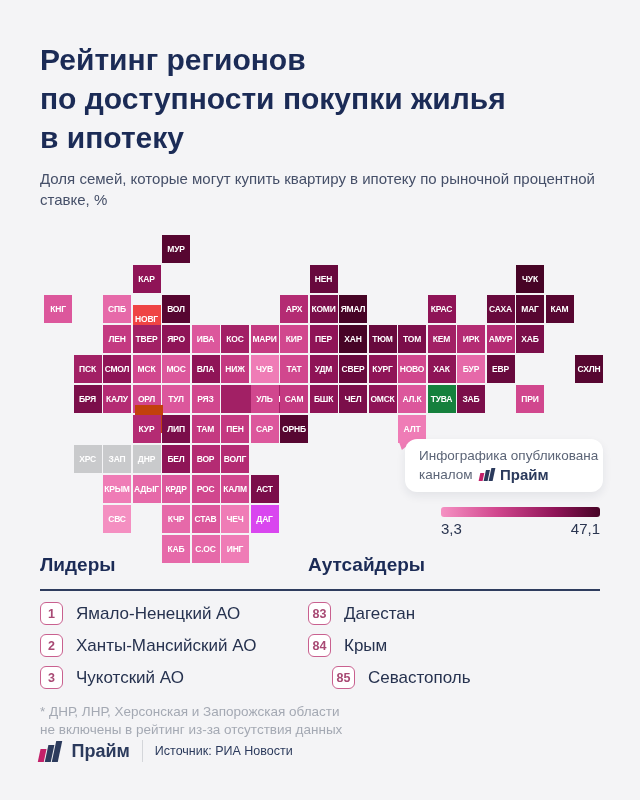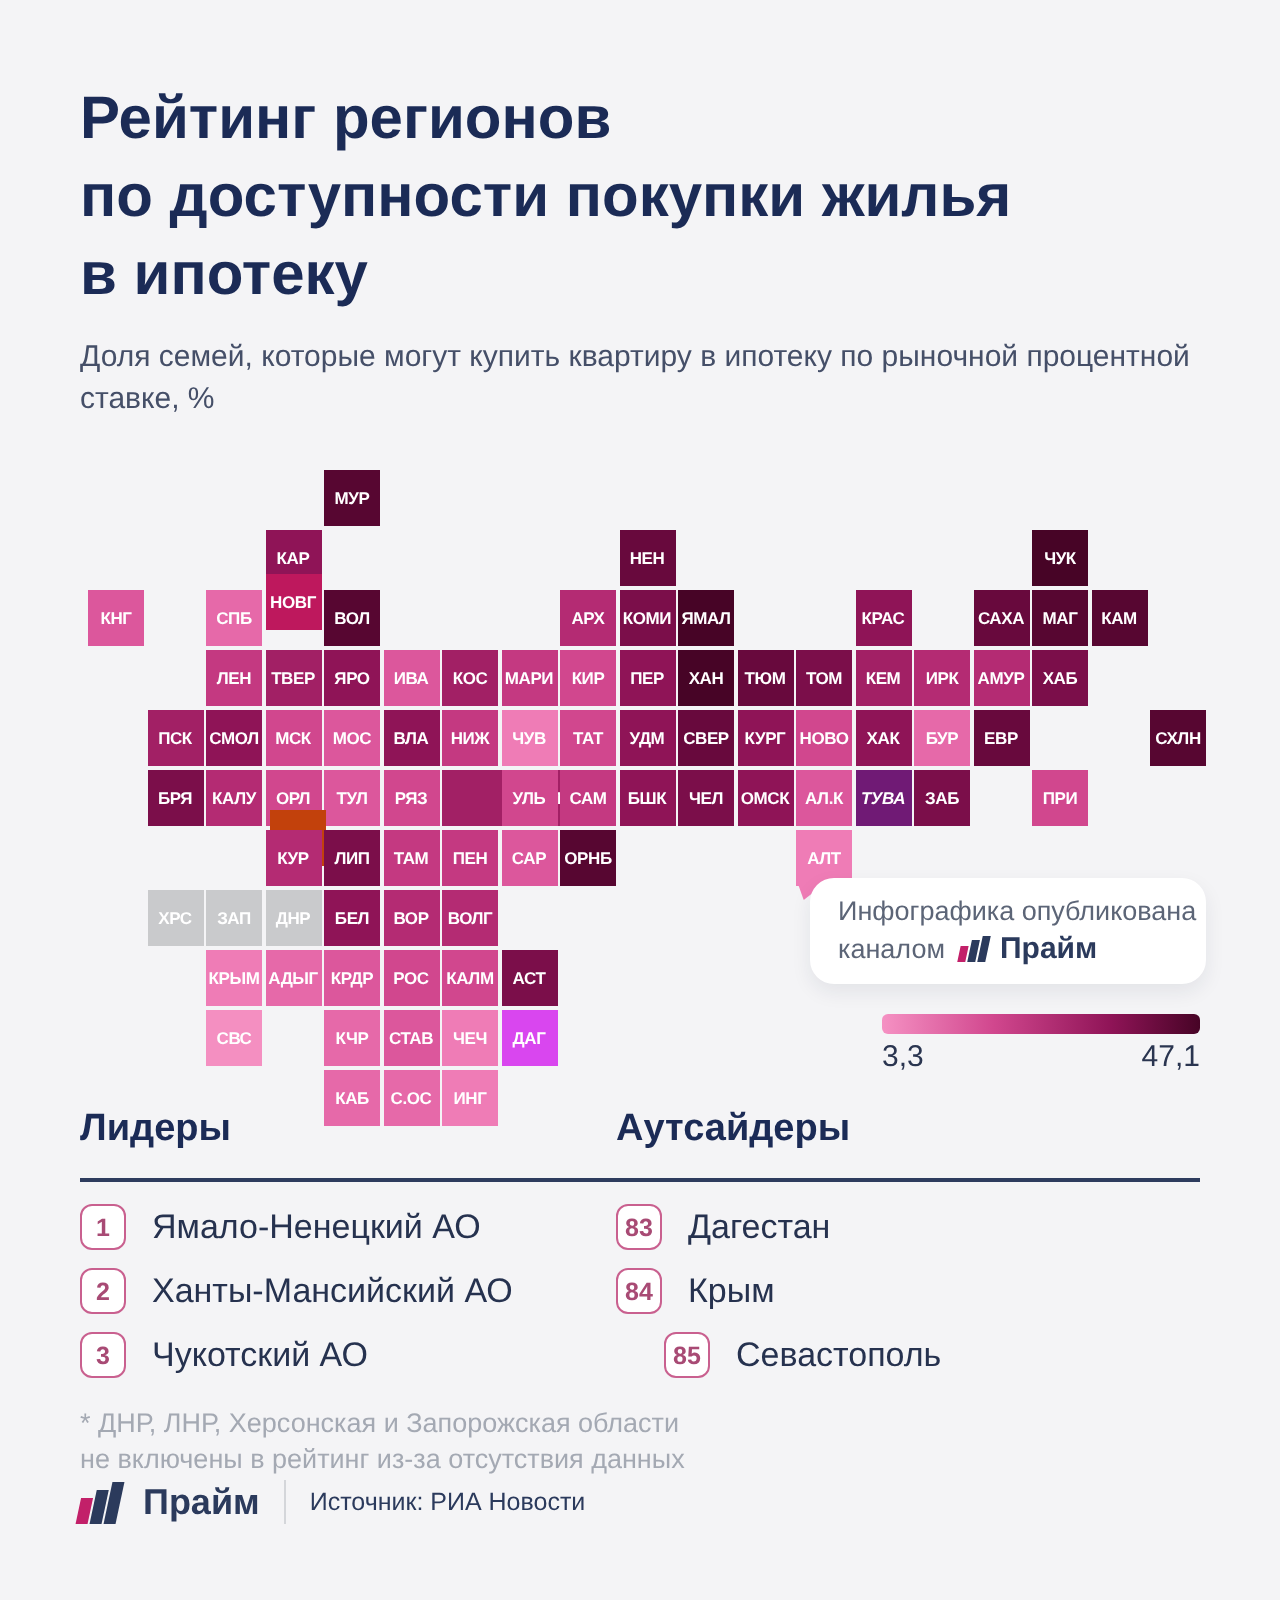--- a/index.html
+++ b/index.html
@@ -56,21 +56,21 @@
 </div>
 <div class="abs" id="subtitle">Доля семей, которые могут купить квартиру в ипотеку по рыночной процентной ставке, %</div>
 
 <div class="abs" id="map">
     <div class="tile" style="left: 162px; top: 235px; background: rgb(87, 6, 49);">МУР</div>
     <div class="tile" style="left: 132.5px; top: 265px; background: rgb(143, 20, 87);">КАР</div>
     <div class="tile" style="left: 309.5px; top: 265px; background: rgb(104, 9, 61);">НЕН</div>
     <div class="tile" style="left: 516px; top: 265px; background: rgb(71, 4, 38);">ЧУК</div>
     <div class="tile" style="left: 44px; top: 295px; background: rgb(220, 87, 156);">КНГ</div>
     <div class="tile" style="left: 103px; top: 295px; background: rgb(230, 105, 169);">СПБ</div>
-    <div class="tile" style="left: 132.5px; top: 287px; background: #be185d;">НОВГ</div>
+    <div class="tile" style="left: 132.5px; top: 305px; background: #ef4444;">НОВГ</div>
     <div class="tile" style="left: 162px; top: 295px; background: rgb(87, 6, 49);">ВОЛ</div>
     <div class="tile" style="left: 280px; top: 295px; background: rgb(180, 43, 115);">АРХ</div>
     <div class="tile" style="left: 309.5px; top: 295px; background: rgb(123, 14, 74);">КОМИ</div>
     <div class="tile" style="left: 339px; top: 295px; background: rgb(71, 4, 38);">ЯМАЛ</div>
     <div class="tile" style="left: 427.5px; top: 295px; background: rgb(143, 20, 87);">КРАС</div>
     <div class="tile" style="left: 486.5px; top: 295px; background: rgb(104, 9, 61);">САХА</div>
     <div class="tile" style="left: 516px; top: 295px; background: rgb(87, 6, 49);">МАГ</div>
     <div class="tile" style="left: 545.5px; top: 295px; background: rgb(87, 6, 49);">КАМ</div>
     <div class="tile" style="left: 103px; top: 325px; background: rgb(196, 57, 129);">ЛЕН</div>
     <div class="tile" style="left: 132.5px; top: 325px; background: rgb(162, 32, 101);">ТВЕР</div>
@@ -108,21 +108,21 @@
     <div class="tile" style="left: 132.5px; top: 385px; background: rgb(209, 71, 142);">ОРЛ</div>
     <div class="tile" style="left: 162px; top: 385px; background: rgb(220, 87, 156);">ТУЛ</div>
     <div class="tile" style="left: 191.5px; top: 385px; background: rgb(209, 71, 142);">РЯЗ</div>
     <div class="tile" style="left: 221px; top: 385px; background: rgb(162, 32, 101); padding-left: 48px;">МОР</div>
     <div class="tile" style="left: 250.5px; top: 385px; background: rgb(209, 71, 142);">УЛЬ</div>
     <div class="tile" style="left: 280px; top: 385px; background: rgb(196, 57, 129);">САМ</div>
     <div class="tile" style="left: 309.5px; top: 385px; background: rgb(143, 20, 87);">БШК</div>
     <div class="tile" style="left: 339px; top: 385px; background: rgb(123, 14, 74);">ЧЕЛ</div>
     <div class="tile" style="left: 368.5px; top: 385px; background: rgb(143, 20, 87);">ОМСК</div>
     <div class="tile" style="left: 398px; top: 385px; background: rgb(220, 87, 156);">АЛ.К</div>
-    <div class="tile" style="left: 427.5px; top: 385px; background: #701a75; font-style: italic;">ТУВА</div>
+    <div class="tile" style="left: 427.5px; top: 385px; background: #15803d;">ТУВА</div>
     <div class="tile" style="left: 457px; top: 385px; background: rgb(123, 14, 74);">ЗАБ</div>
     <div class="tile" style="left: 516px; top: 385px; background: rgb(209, 71, 142);">ПРИ</div>
     <div class="tile" style="left: 103px; top: 405px; background: #c2410c; margin-left: 32px;">ЛНР</div>
     <div class="tile" style="left: 132.5px; top: 415px; background: rgb(180, 43, 115);">КУР</div>
     <div class="tile" style="left: 162px; top: 415px; background: rgb(123, 14, 74);">ЛИП</div>
     <div class="tile" style="left: 191.5px; top: 415px; background: rgb(196, 57, 129);">ТАМ</div>
     <div class="tile" style="left: 221px; top: 415px; background: rgb(196, 57, 129);">ПЕН</div>
     <div class="tile" style="left: 250.5px; top: 415px; background: rgb(220, 87, 156);">САР</div>
     <div class="tile" style="left: 280px; top: 415px; background: rgb(87, 6, 49);">ОРНБ</div>
     <div class="tile tail" style="left: 398px; top: 415px; background: rgb(239, 124, 182);">АЛТ</div>

